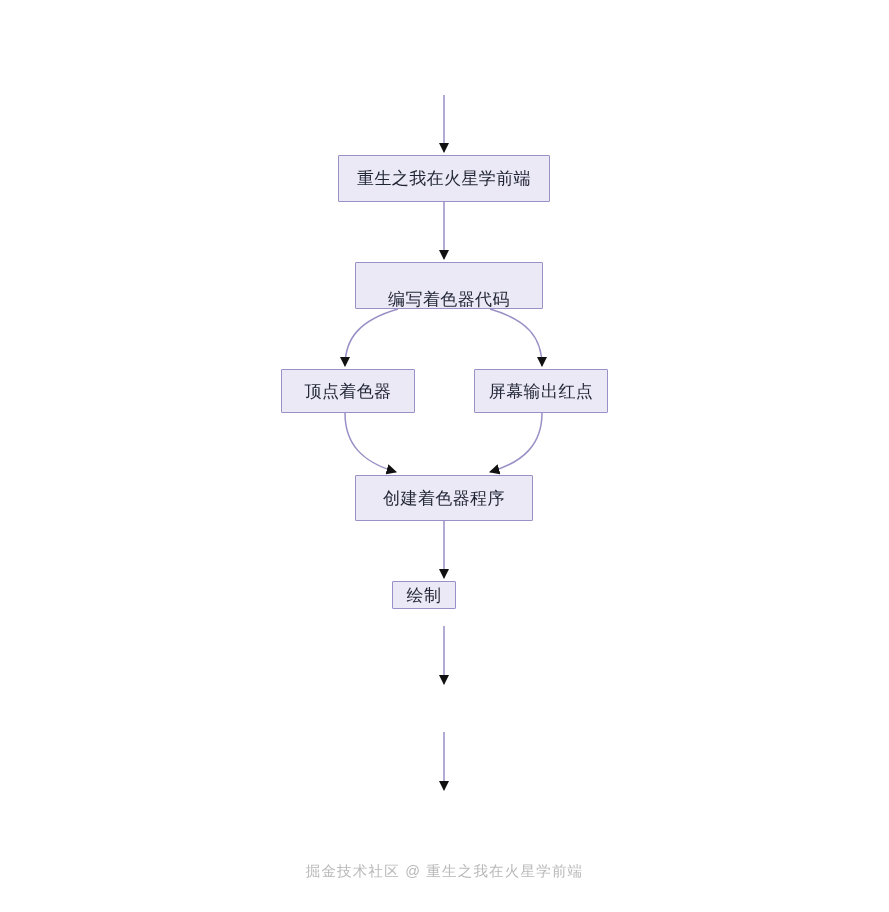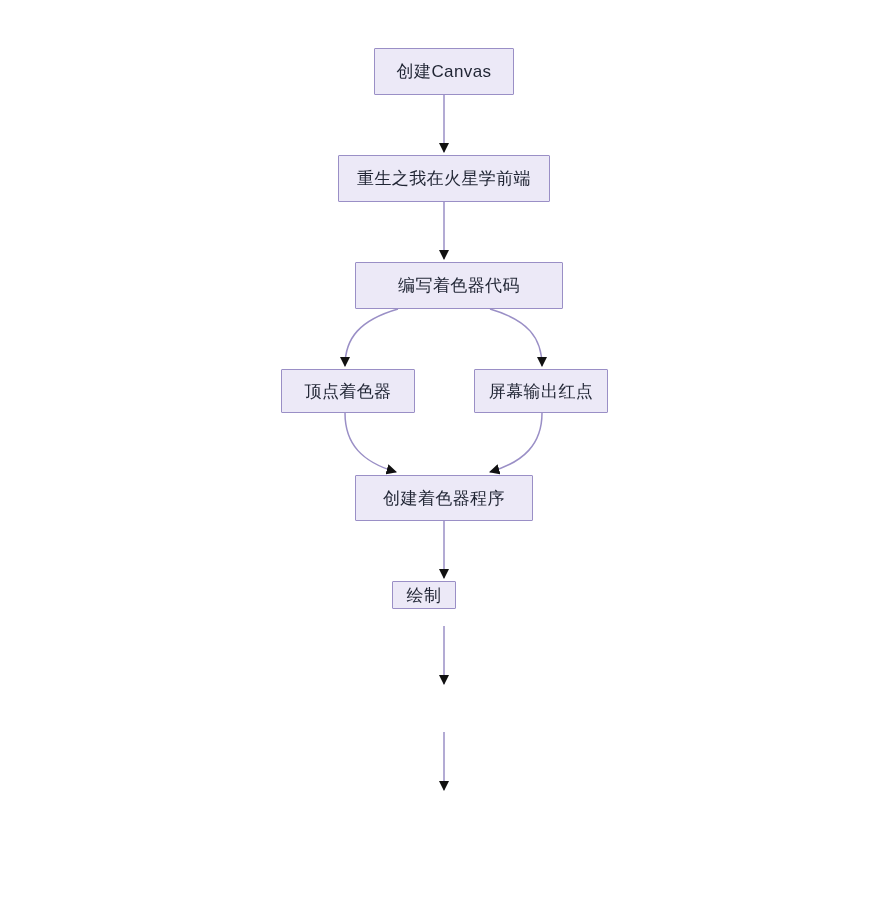--- a/index.html
+++ b/index.html
@@ -86,29 +86,26 @@
       <path d="M 542 413 C 542 444, 524 462, 490 472" marker-end="url(#arrow)"></path>
 
       <path d="M 444 521 L 444 578" marker-end="url(#arrow)"></path>
 
       <path d="M 444 626 L 444 684" marker-end="url(#arrow)"></path>
 
       <path d="M 444 732 L 444 790" marker-end="url(#arrow)"></path>
     </g>
   </svg>
 
-  <div class="node" style="left:374px; top:48px; width:140px; height:47px;">
-    <span class="node-label">创建Canvas</span>
-  </div>
 
   <div class="node" style="left:338px; top:155px; width:212px; height:47px;">
     <span class="node-label">重生之我在火星学前端</span>
   </div>
 
-  <div class="node" style="left:355px; top:262px; width:208px; height:47px;">
+  <div class="node" style="left:355px; top:262px; width:188px; height:47px;align-items:flex-end;">
     <span class="node-label">编写着色器代码</span>
   </div>
 
   <div class="node" style="left:281px; top:369px; width:134px; height:44px;">
     <span class="node-label">顶点着色器</span>
   </div>
 
   <div class="node" style="left:474px; top:369px; width:134px; height:44px;">
     <span class="node-label">屏幕输出红点</span>
   </div>
@@ -116,14 +113,15 @@
   <div class="node" style="left:355px; top:475px; width:178px; height:46px;justify-content:center;">
     <span class="node-label">创建着色器程序</span>
   </div>
 
   <div class="node" style="left:392px; top:581px; width:64px; height:28px;">
     <span class="node-label">绘制</span>
   </div>
 
 
 
+  <div class="watermark">掘金技术社区 @ 重生之我在火星学前端</div>
 
 </div>
 
 </body></html>

